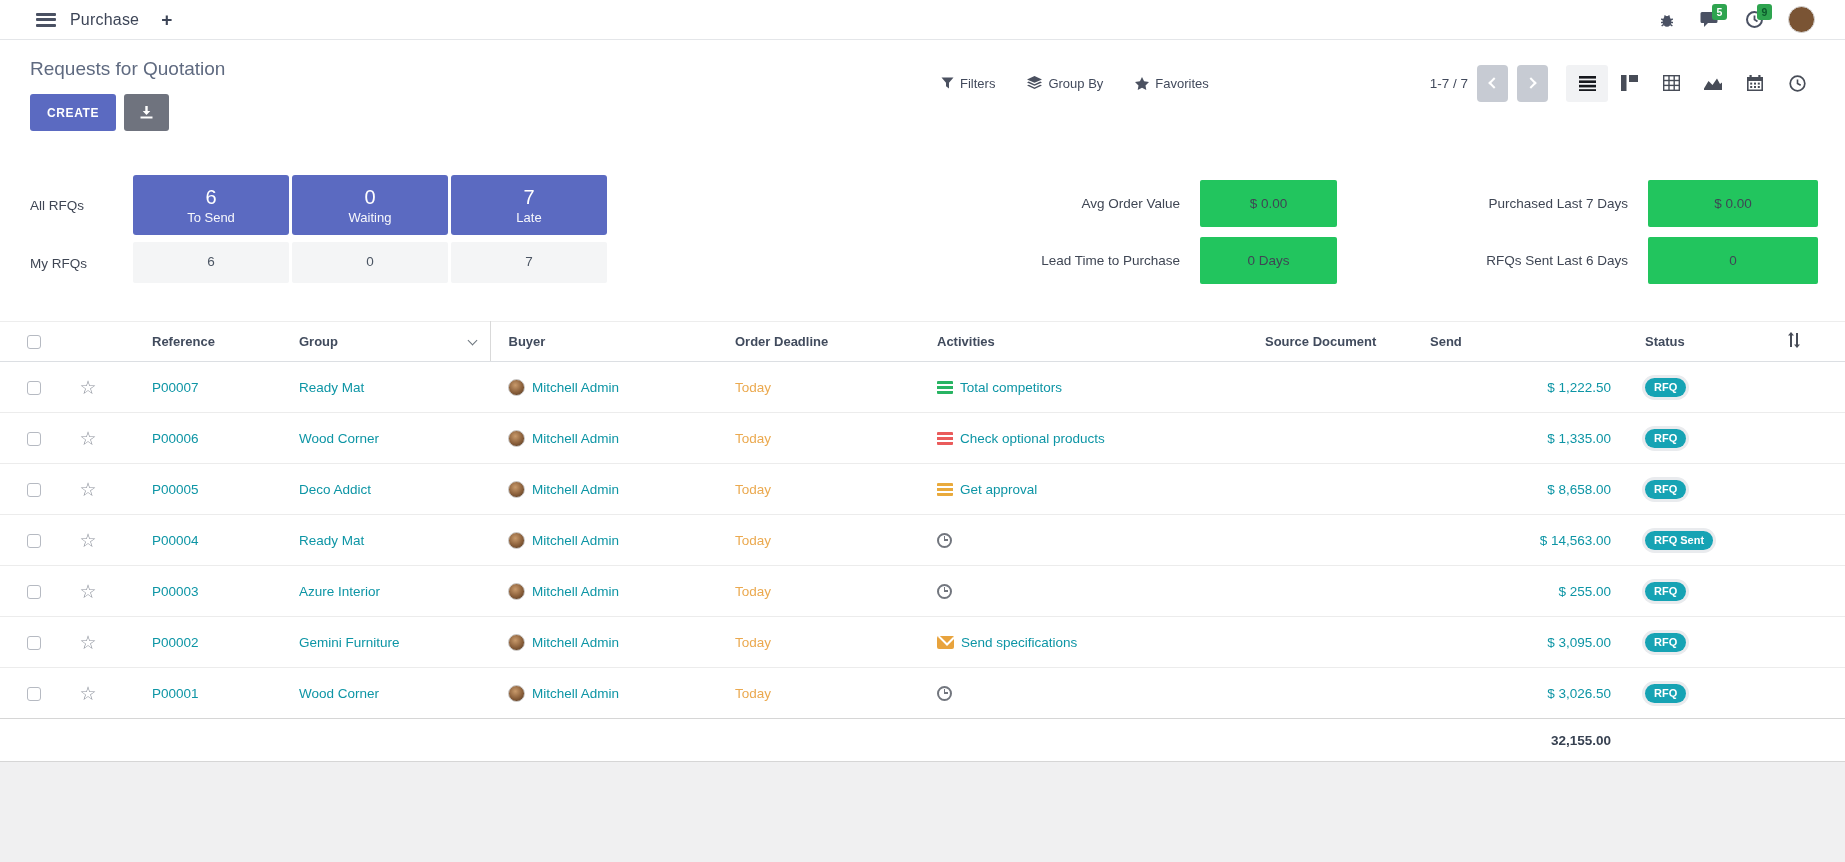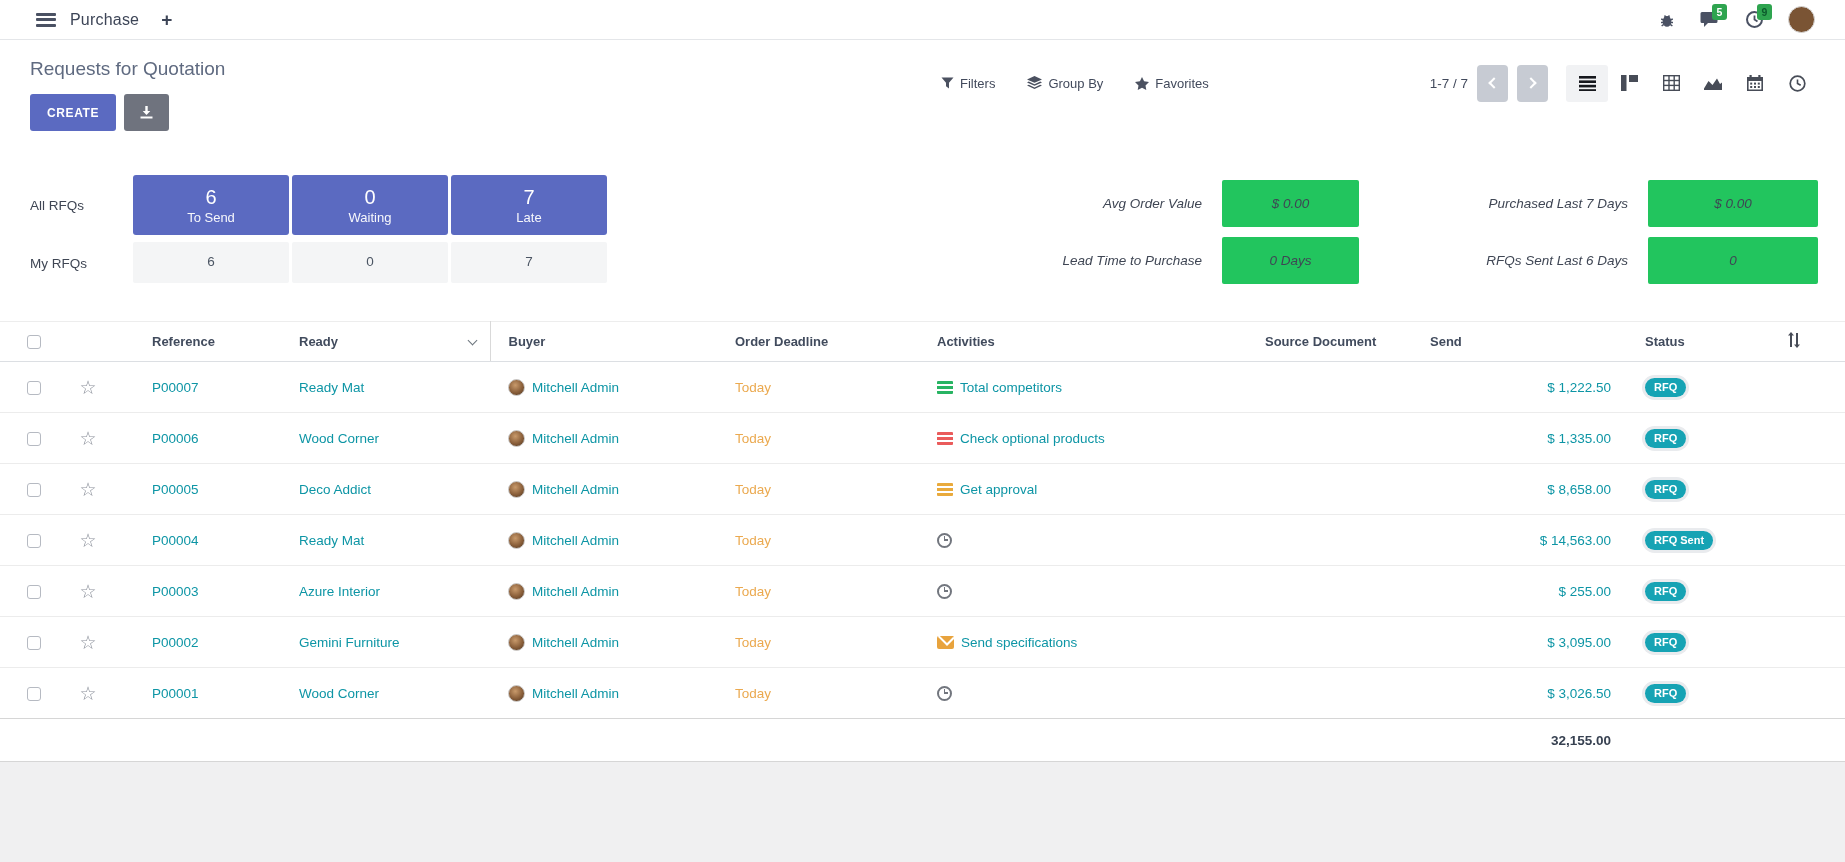--- a/index.html
+++ b/index.html
@@ -102,21 +102,21 @@
   .stat-card {
     background:#5b6ac1; color:#fff; border-radius:3px; height:60px; cursor:pointer;
     display:flex; flex-direction:column; align-items:center; justify-content:center; gap:2px;
   }
   .stat-value { font-size:20px; line-height:1.1; }
   .stat-caption { font-size:13px; opacity:.95; }
   .stat-card.muted {
     background:#f4f5f6; color:#4b5563; height:41px; border-radius:2px;
   }
   .stat-card.muted .stat-value { font-size:13.5px; }
-  .dash-right { display:flex; gap:54px; padding-top:5px;font-style:italic; }
+  .dash-right { display:flex; gap:76px; padding-top:5px; }
   .kpi-col { display:flex; flex-direction:column; gap:10px; }
   .kpi { display:flex; align-items:center; }
   .kpi-label { text-align:right; margin-right:20px; font-size:13.5px; color:#3f4654; }
   .kpi-col.c1 .kpi-label { width:195px; }
   .kpi-col.c2 .kpi-label { width:215px; }
   .kpi-box {
     background:#22c55e; height:47px; display:flex; align-items:center; justify-content:center;
     font-size:13.5px; color:#3f4654; border-radius:2px;
   }
   .kpi-col.c1 .kpi-box { width:137px; }
@@ -399,21 +399,21 @@
       <col style="width:205px">
     <col style="width:195px">
       <col style="width:115px">
       <col style="width:105px">
   </colgroup>
   <thead>
     <tr>
       <th class="c-check"><span class="checkbox"></span></th>
       <th class="c-star"></th>
       <th class="c-ref">Reference</th>
-      <th class="c-vendor"><span>Ready</span><span class="caret-down"></span></th>
+      <th class="c-vendor"><span>Group</span><span class="caret-down"></span></th>
       <th class="c-buyer">Buyer</th>
       <th class="c-deadline">Order Deadline</th>
       <th class="c-activity">Activities</th>
       <th class="c-source">Source Document</th>
       <th class="c-total">Send</th>
       <th class="c-status">Status</th>
       <th class="c-adjust">
         <svg class="adjust-icon" width="16" height="16" viewBox="0 0 16 16">
             <g fill="#474c57">
               <rect x="4" y="1" width="2" height="14"></rect>

